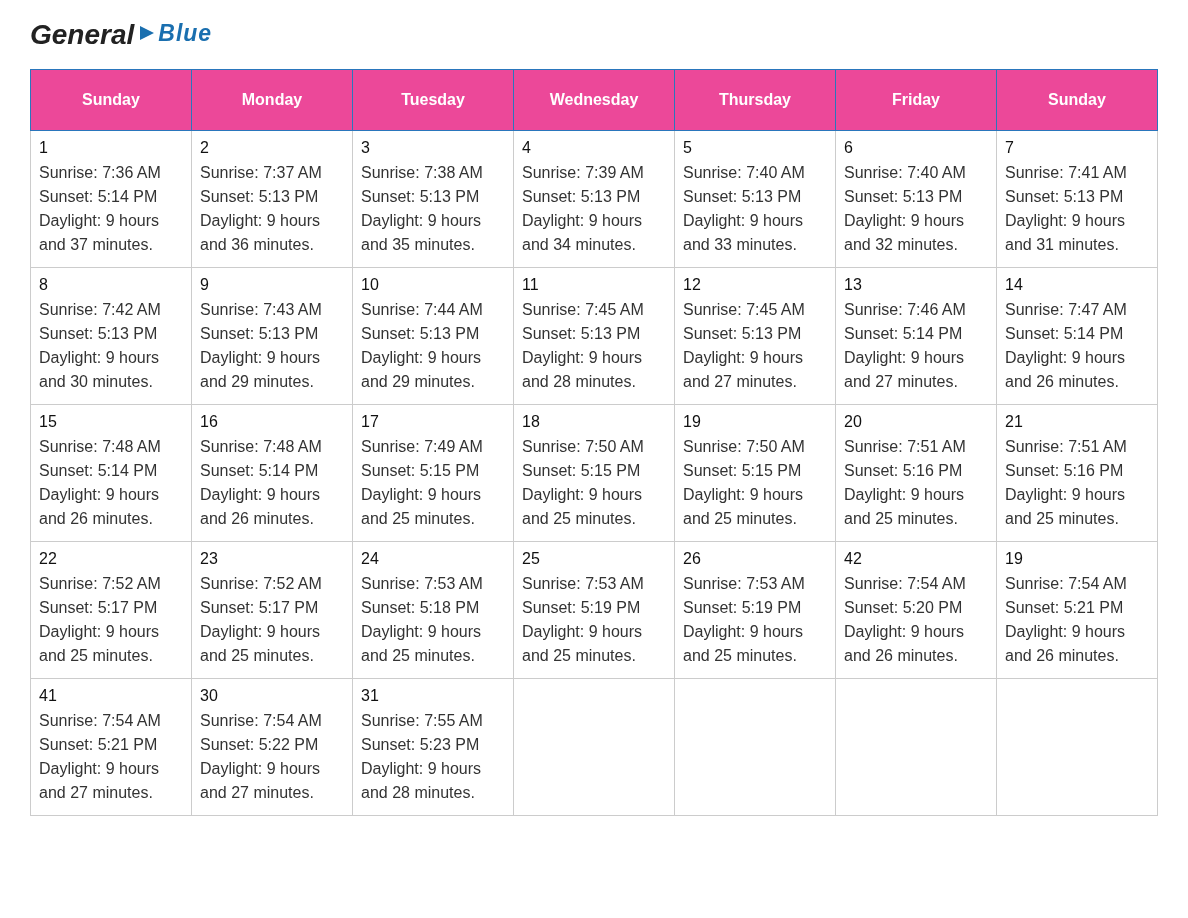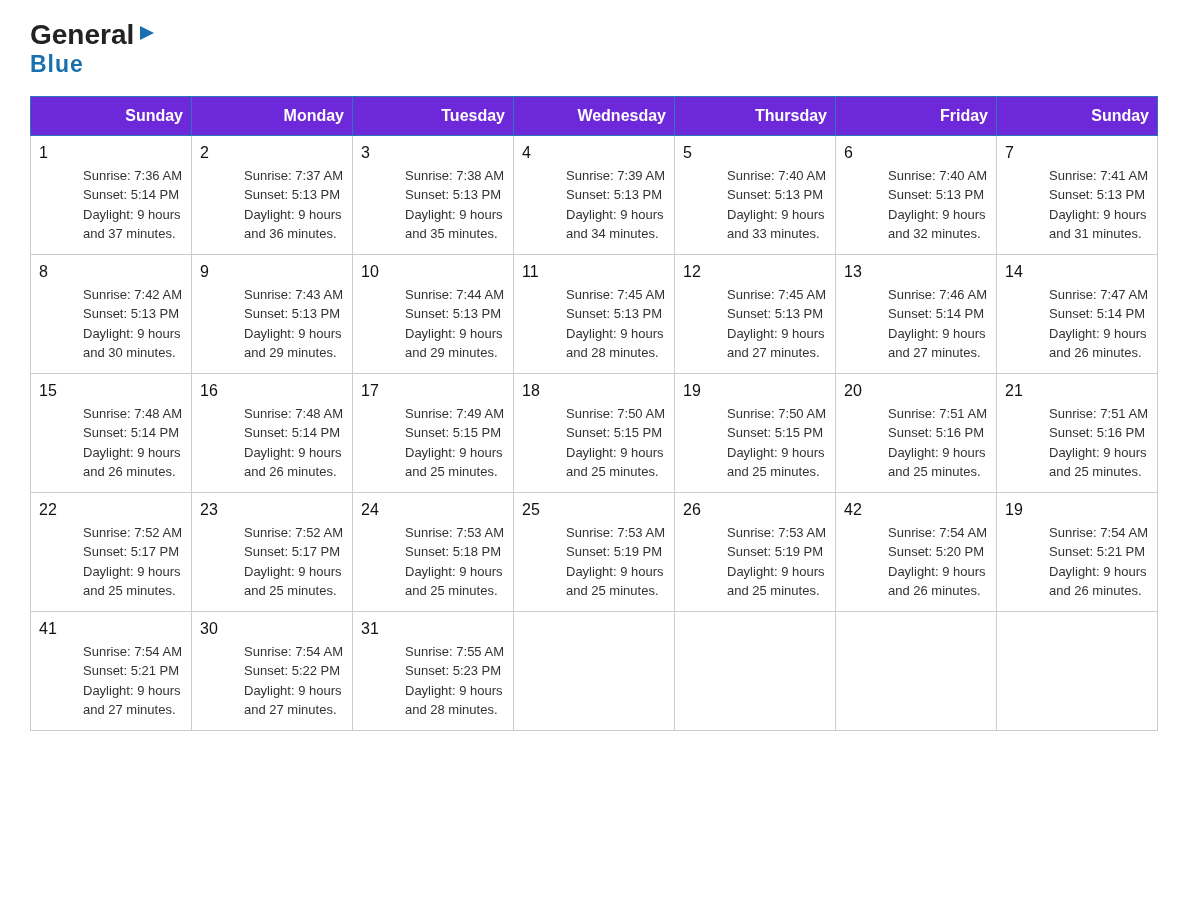--- a/index.html
+++ b/index.html
@@ -11,22 +11,23 @@
       padding: 20px 30px;
     }
     .header-area {
       display: flex;
       justify-content: space-between;
       align-items: flex-start;
       margin-bottom: 18px;
     }
     .logo {
       display: flex;
-      flex-direction: column;
+      flex-direction: row;
       align-items: flex-start;
+      font-style: italic;
     }
     .logo-text {
       font-size: 28px;
       font-weight: bold;
       color: #222;
       line-height: 1.1;
     }
     .logo-line2 {
       color: #1a6faf;
       font-size: 23px;
@@ -46,26 +47,26 @@
       font-size: 22px;
       color: #333;
       margin-top: 4px;
     }
     .calendar-table {
       width: 100%;
       border-collapse: collapse;
       table-layout: fixed;
     }
     .calendar-table thead tr th {
-      background-color: #6d28d9;
+      background-color: #ec4899;
       color: #fff;
       font-size: 16px;
       font-weight: bold;
-      padding: 10px 8px;
-      text-align: right;
+      padding: 21px 8px;
+      text-align: center;
       border: 1px solid #2a76bc;
     }
     .calendar-table tbody tr td {
       vertical-align: top;
       padding: 8px 8px 10px 8px;
       border: 1px solid #ccc;
       font-size: 13px;
       color: #333;
       min-height: 90px;
     }
@@ -74,22 +75,21 @@
     }
     .day-number {
       font-size: 16px;
       font-weight: normal;
       color: #111;
       margin-bottom: 4px;
       display: block;
     }
     .day-info {
       line-height: 1.5;
-      font-size: 13px;
-      margin-left: 44px;
+      font-size: 16px;
     }
     .week-row td {
       border-top: 2px solid #2a76bc;
     }
   </style>
 </head>
 <body>
 
 <div class="header-area">
   <div class="logo">

